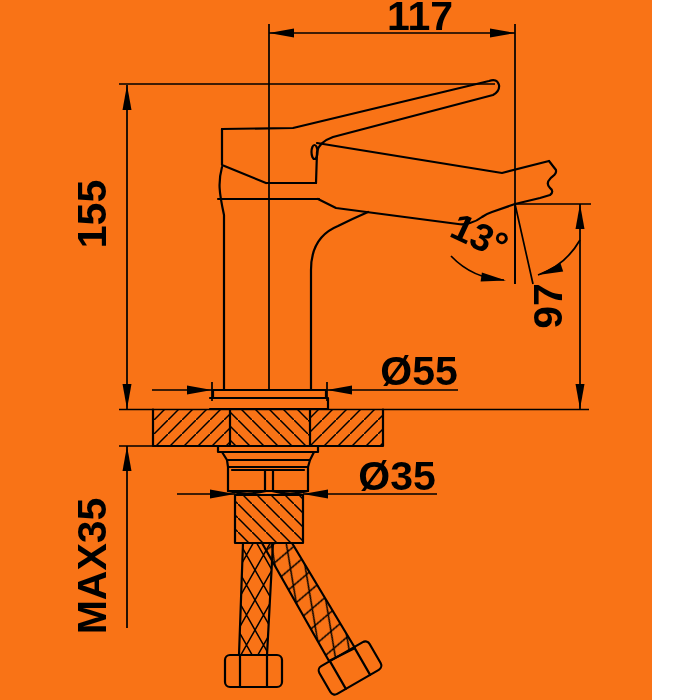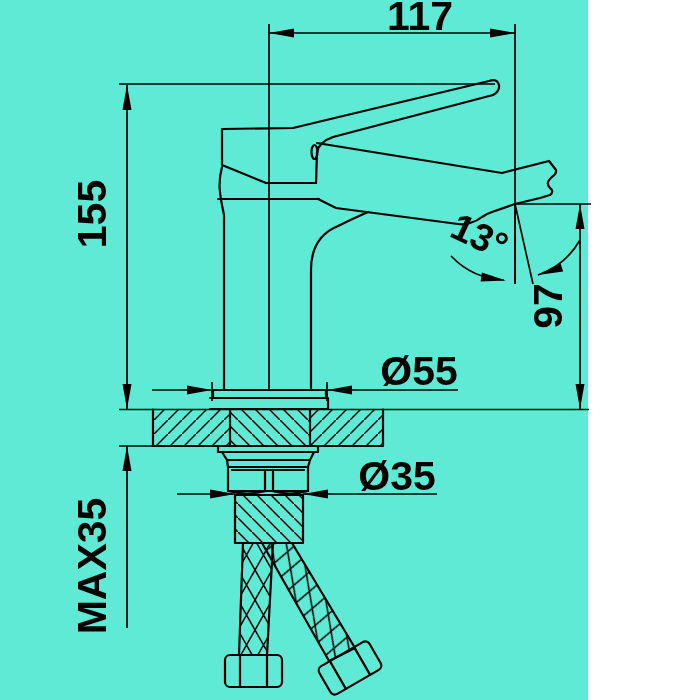--- a/index.html
+++ b/index.html
@@ -1,16 +1,16 @@
 <!DOCTYPE html>
 <html><head>
 <meta charset="utf-8">
 <style>
   html,body{margin:0;padding:0;background:#ffffff;width:700px;height:700px;overflow:hidden;}
-  #stage{position:relative;width:588px;height:700px;background:#5eead4;text-decoration:underline;}
+  #stage{position:relative;width:652px;height:700px;background:#f97316;text-decoration:underline;}
   svg{display:block;}
   text{font-family:"Liberation Sans","DejaVu Sans",sans-serif;font-weight:bold;fill:#000;}
   .dim-text{font-size:41px;}
   .ang-text{font-size:38px;}
   .draw{stroke:#000;stroke-width:2.2;fill:none;stroke-linejoin:round;stroke-linecap:round;}
   .dim{stroke:#000;stroke-width:1.7;fill:none;}
   .arr{fill:#000;stroke:none;}
   .hatchline{stroke:#000;stroke-width:1.5;}
 </style>
 </head>

